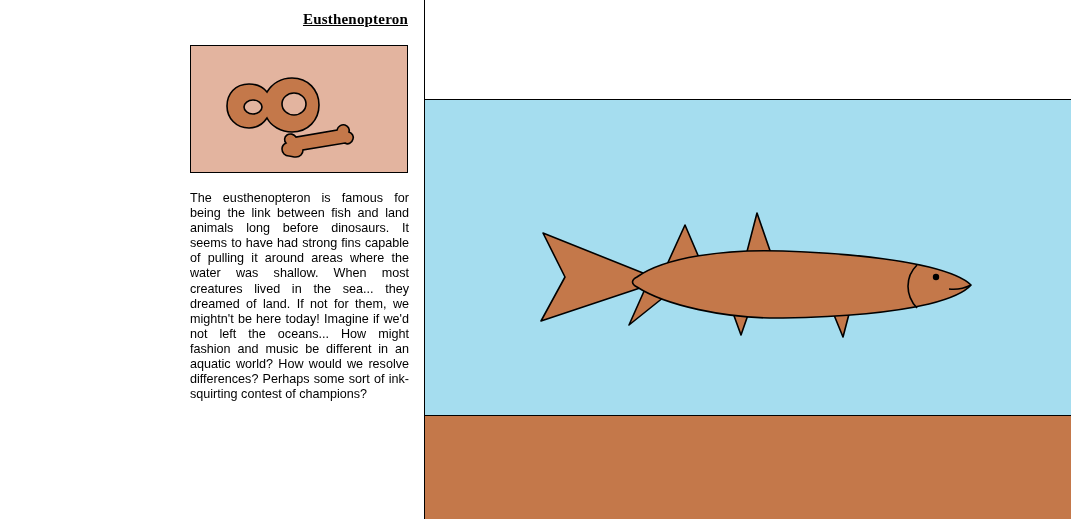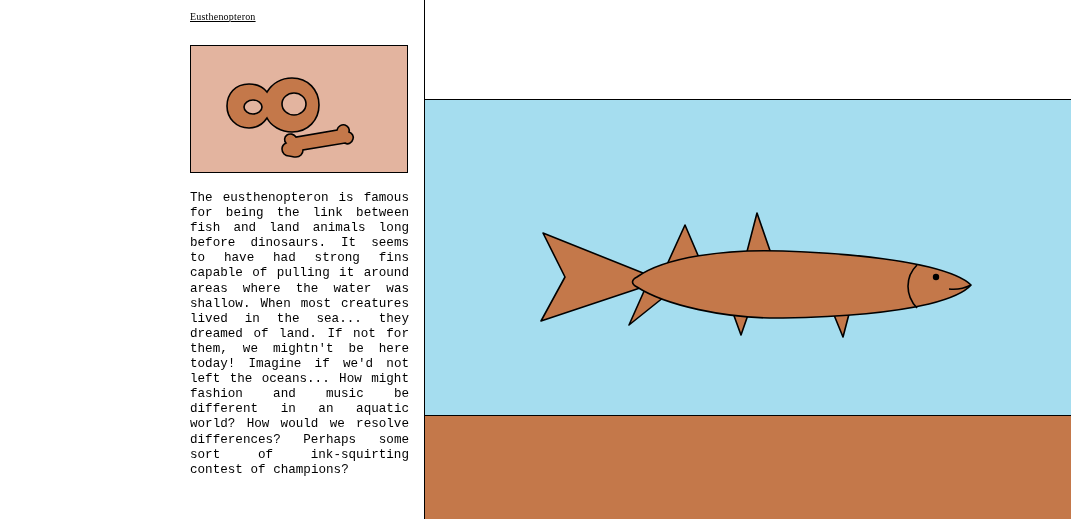--- a/index.html
+++ b/index.html
@@ -26,24 +26,24 @@
     background: #ffffff;
     border-right: 1px solid #000000;
     box-sizing: border-box;
   }
 
   #species-title {
     position: absolute;
     left: 190px;
     top: 11px;
     width: 218px;
-    text-align: left;
+    text-align: right;
     font-family: "Liberation Serif", serif;
-    font-size: 10px;
-    font-weight: normal;
+    font-size: 15px;
+    font-weight: bold;
     text-decoration: underline;
     color: #000000;
     letter-spacing: 0.2px;
   }
 
   #fossil-figure {
     position: absolute;
     left: 190px;
     top: 45px;
     width: 218px;
@@ -54,21 +54,21 @@
   }
   #fossil-figure svg {
     display: block;
   }
 
   #species-description {
     position: absolute;
     left: 190px;
     top: 191px;
     width: 219px;
-    font-family: Liberation Mono, monospace;
+    font-family: Liberation Sans, sans-serif;
     font-size: 12.6px;
     line-height: 15.1px;
     color: #000000;
     text-align: justify;
   }
 
   
   #scene-panel {
     position: absolute;
     left: 425px;

